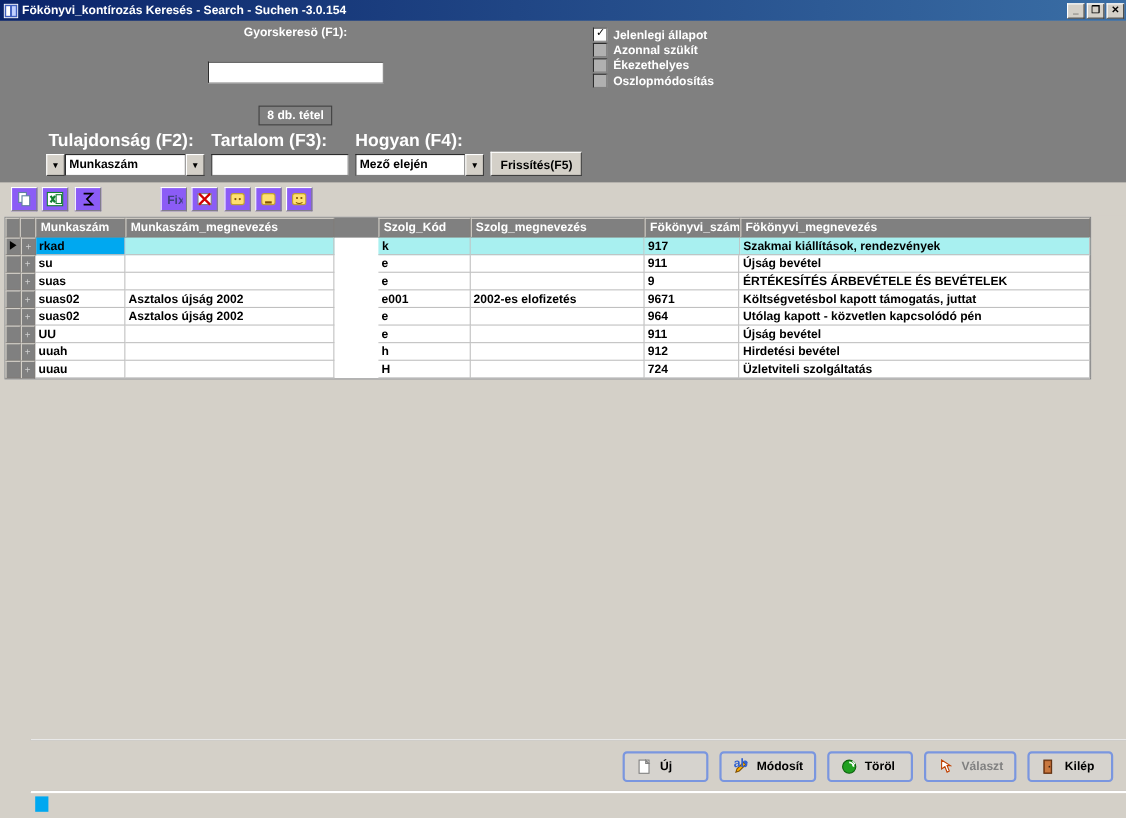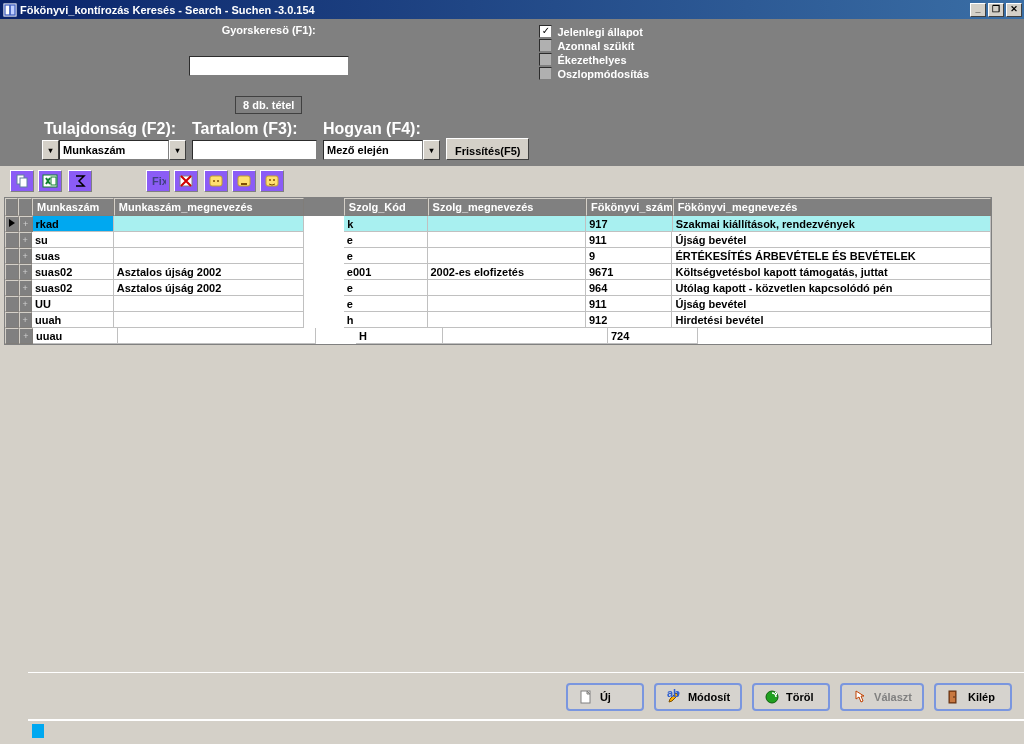--- a/index.html
+++ b/index.html
@@ -293,20 +293,21 @@
           <div class="cell c5">Hirdetési bevétel</div>
         </div>
         <div class="grid-row">
           <div class="rowmark"></div>
           <div class="expcell">+</div>
           <div class="cell c0">uuau</div>
           <div class="cell c1"></div>
           <div class="cell c2">H</div>
           <div class="cell c3"></div>
           <div class="cell c4">724</div>
+          <div class="cell c5">Üzletviteli szolgáltatás</div>
         </div>
       </div>
   </div>
 </div>
 
 <div class="bottom-area">
   <div class="sep"></div>
   <div class="action-row">
     <div class="action-btn">
       <span class="ic">

